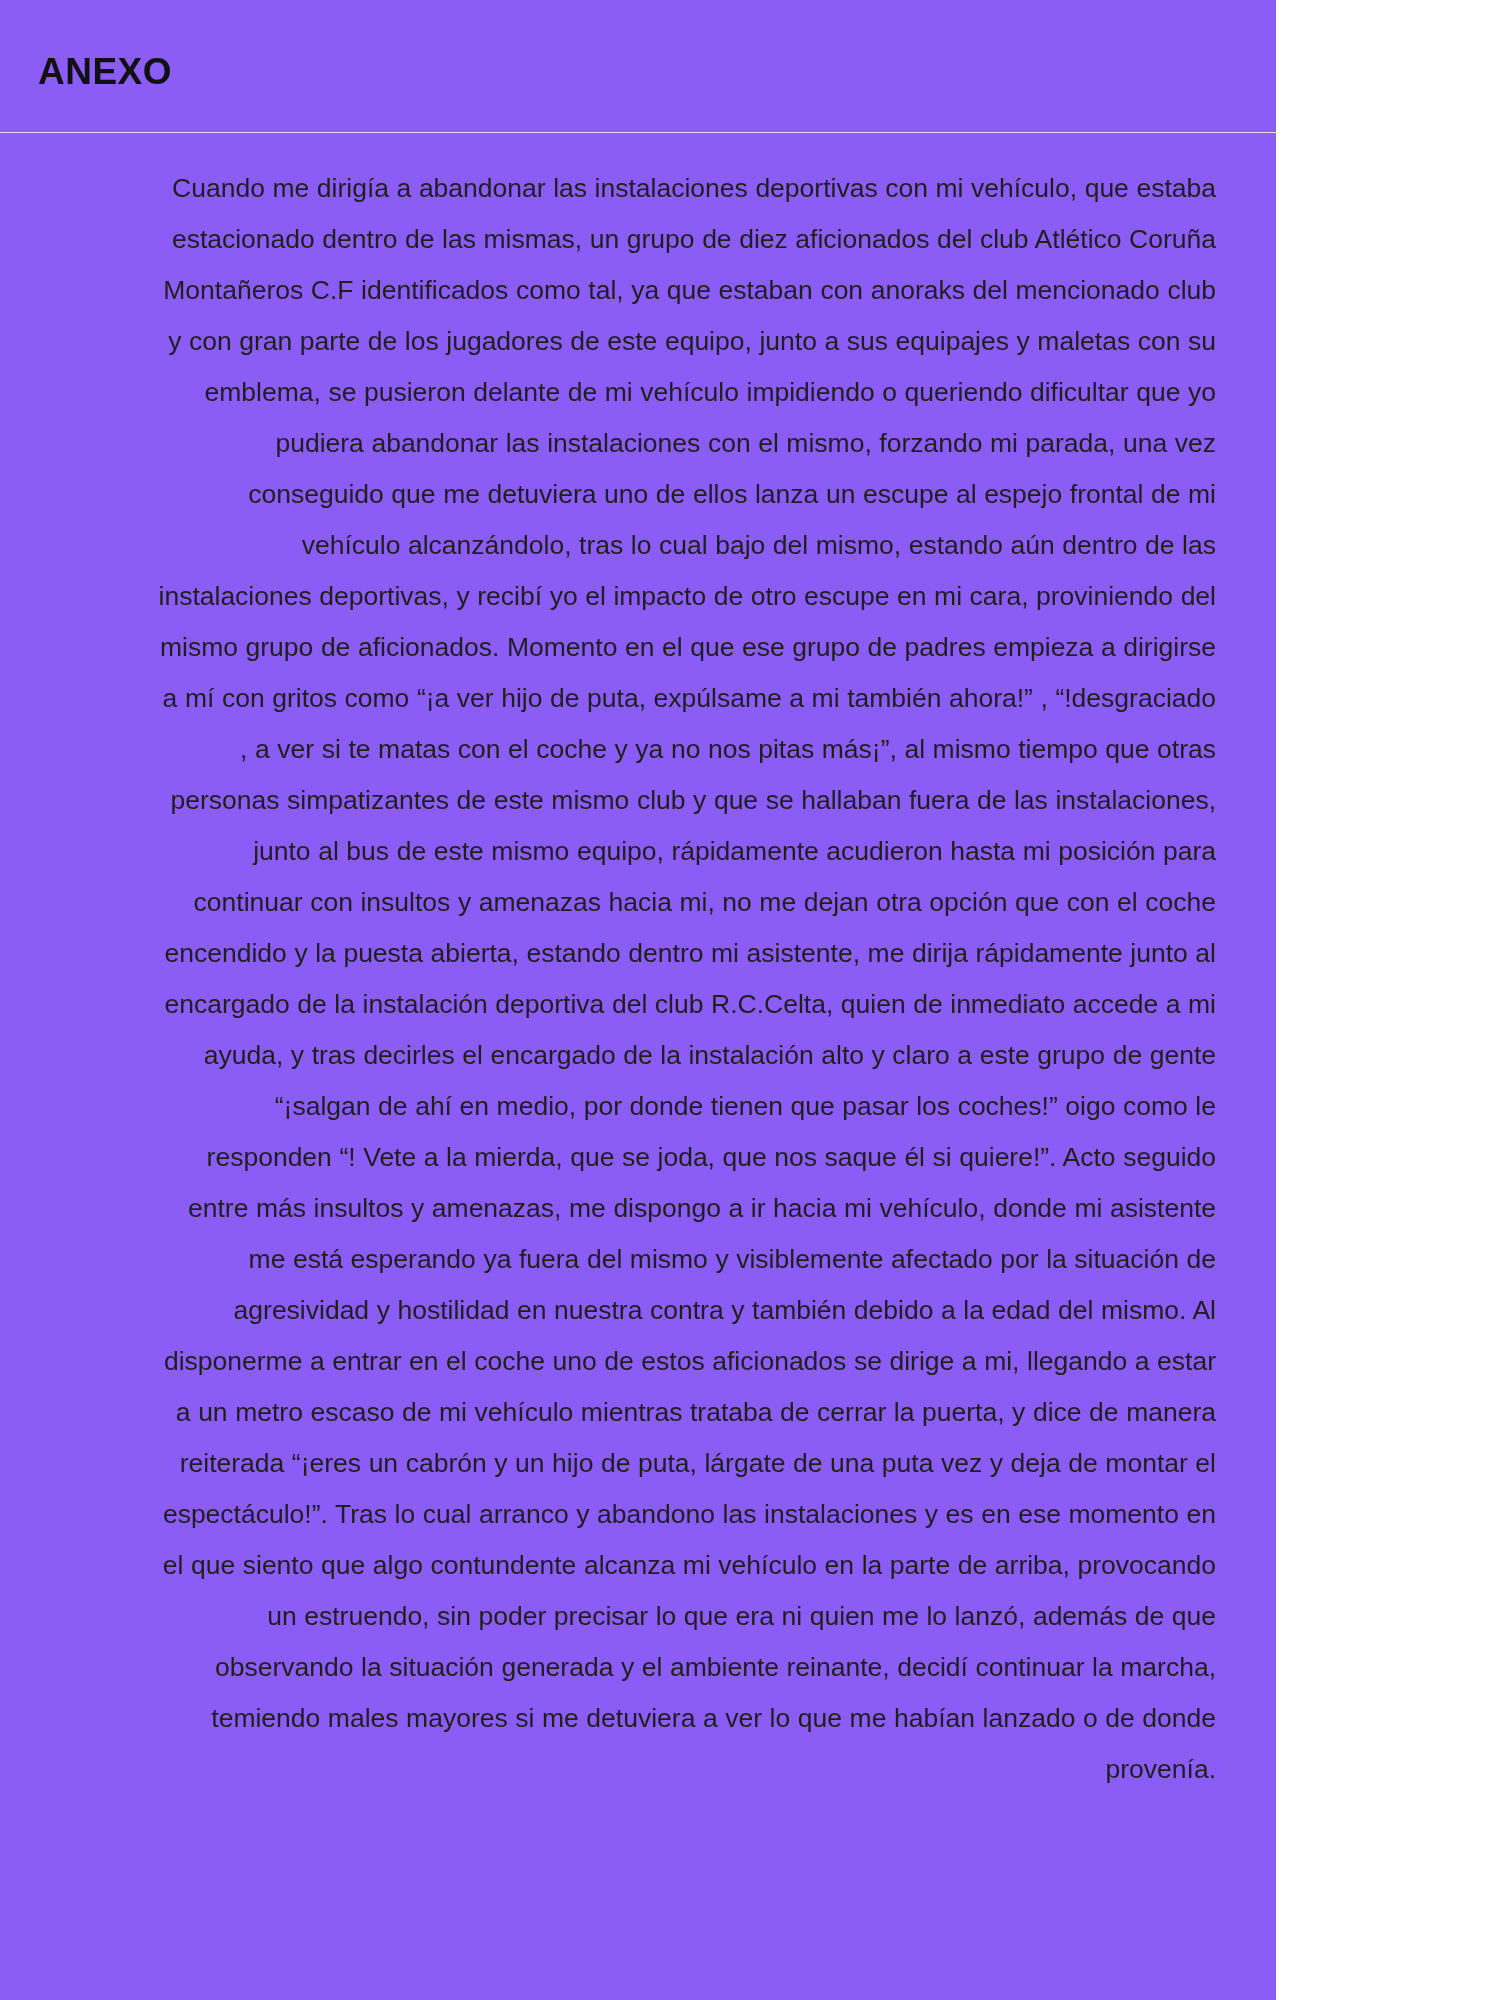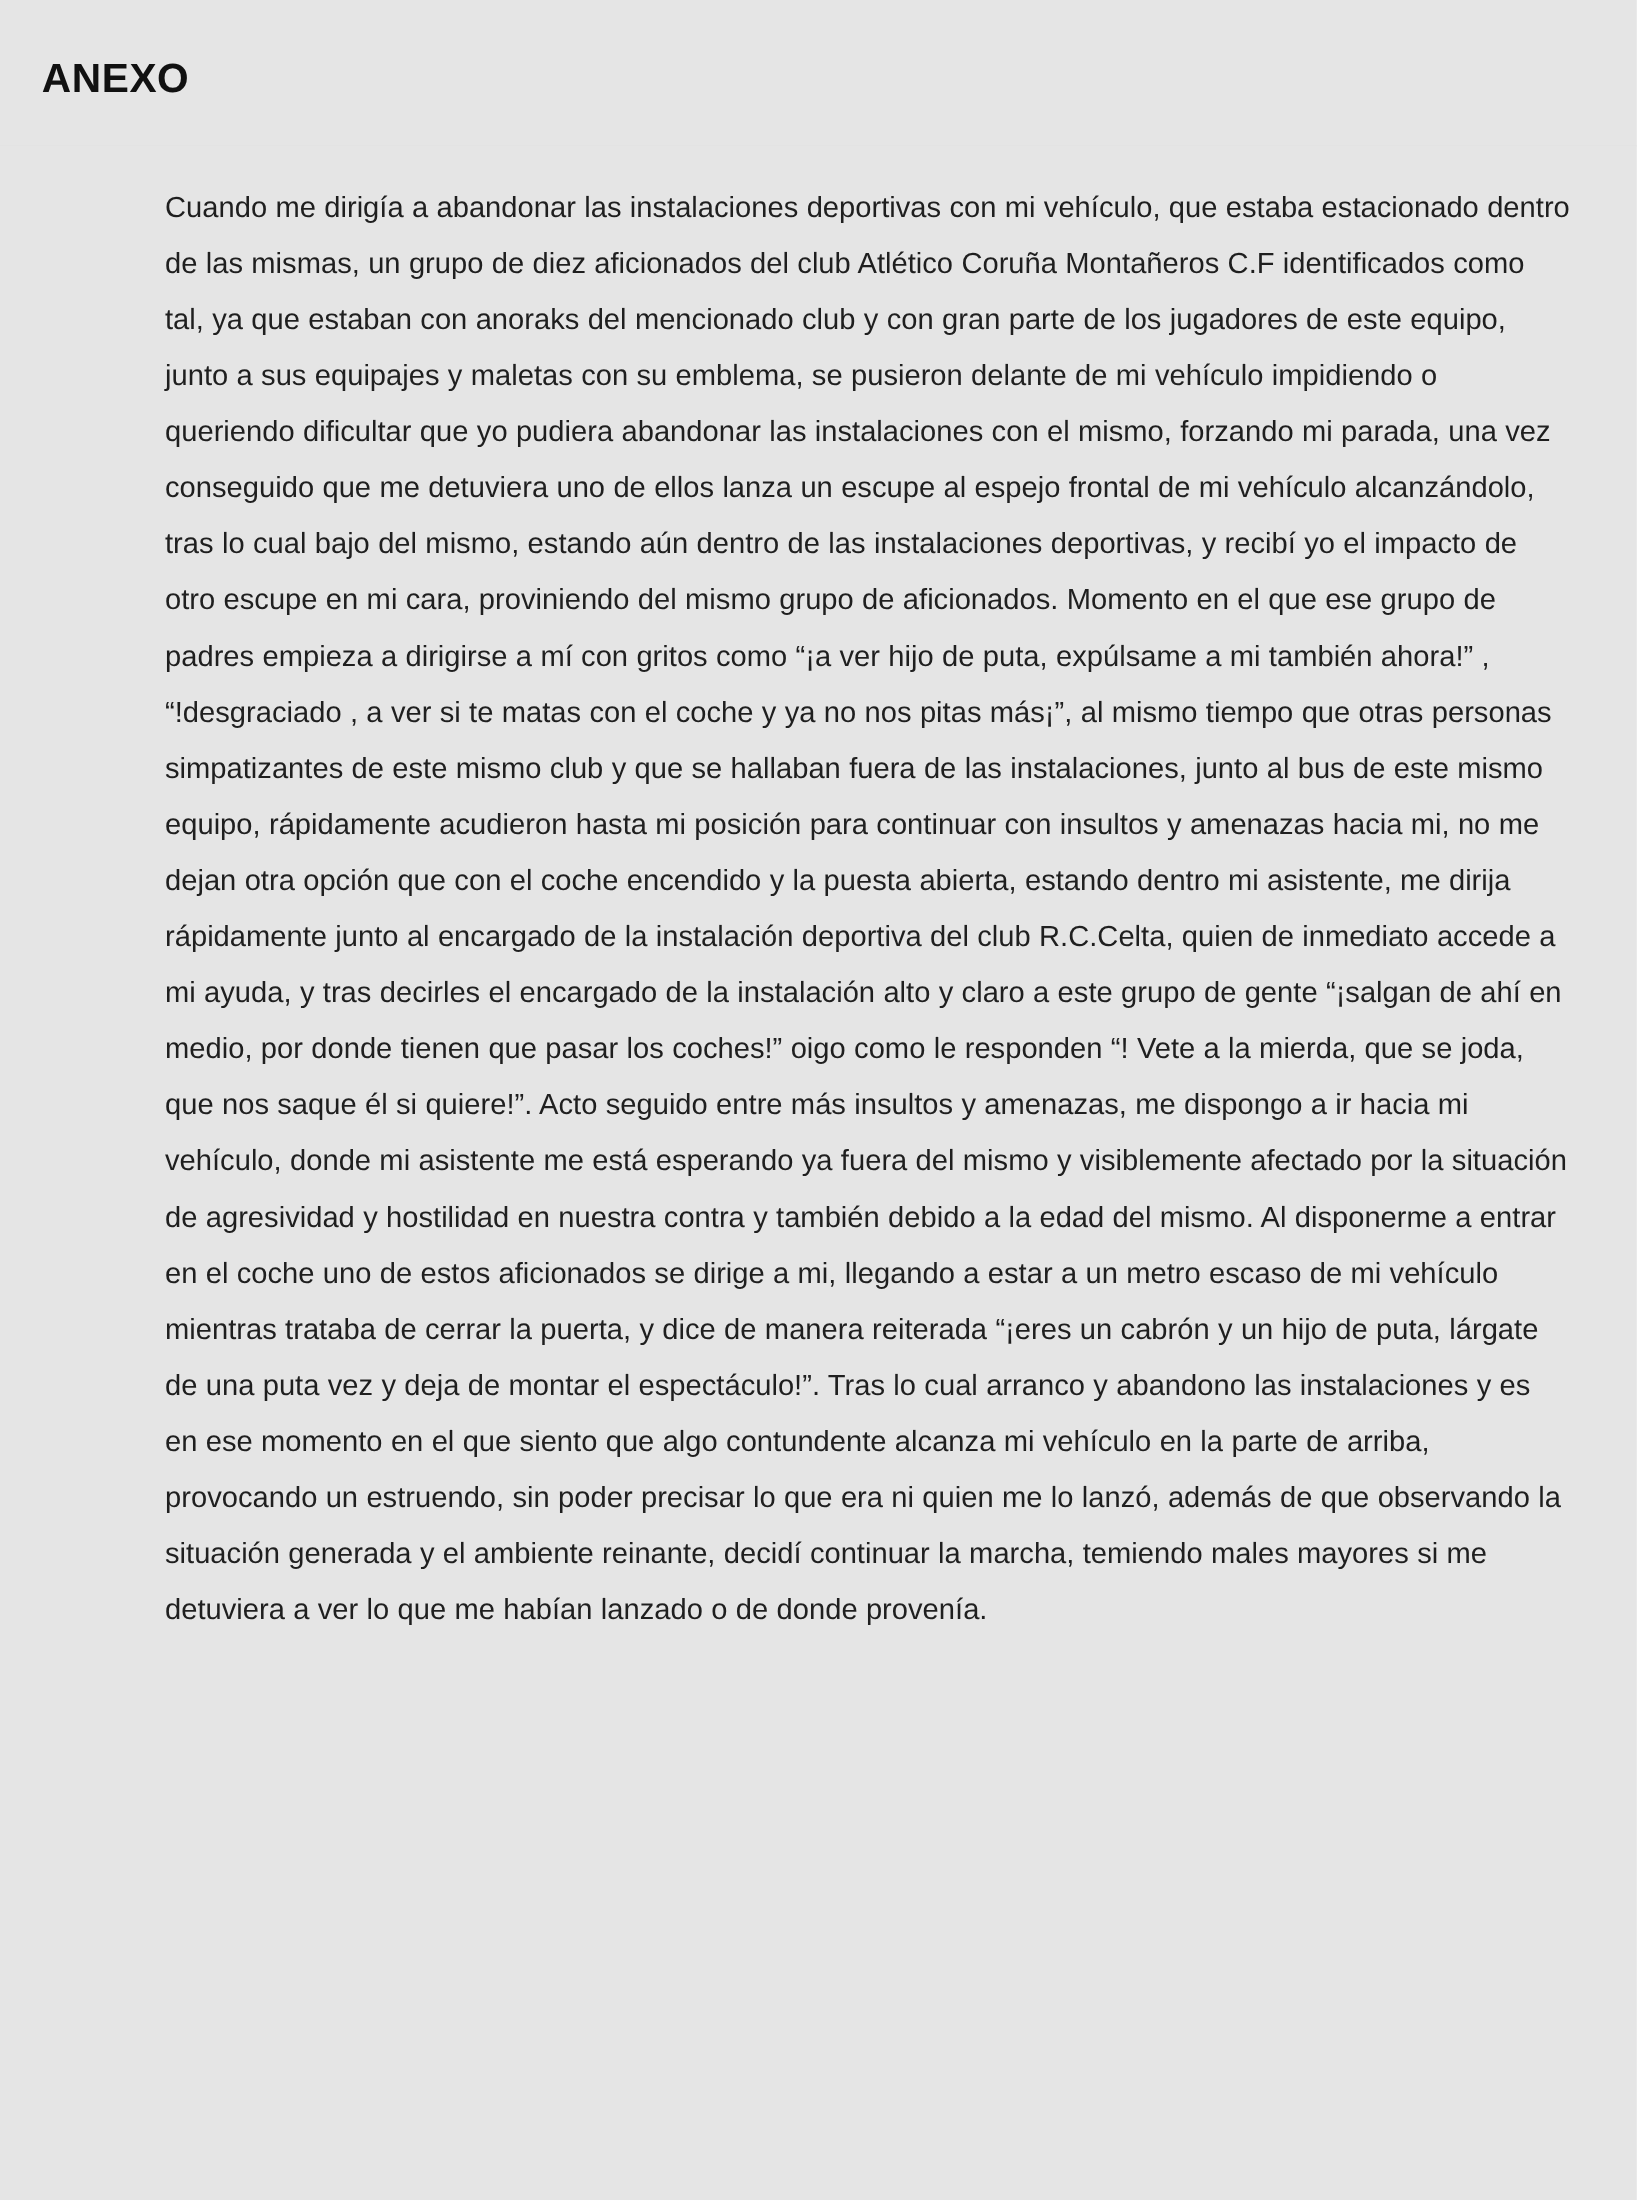--- a/index.html
+++ b/index.html
@@ -8,23 +8,23 @@
     background: #ffffff;
   }
   body {
     width: 1500px;
     height: 2000px;
     font-family: "Liberation Sans", sans-serif;
     color: #1a1a1a;
     overflow: hidden;
   }
   .page {
-    width: 1488px;
+    width: 1276px;
     min-height: 2000px;
-    background: #e5e5e5;
+    background: #8b5cf6;
     box-sizing: border-box;
     padding: 0;
   }
   .doc-title {
     font-size: 37px;
     font-weight: bold;
     letter-spacing: 0.5px;
     color: #111111;
     margin: 0;
     padding: 50px 0 0 38px;
@@ -37,21 +37,21 @@
     width: 100%;
     height: 0;
   }
   .body-wrap {
     padding: 30px 60px 40px 150px;
   }
   .body-text {
     font-size: 26.5px;
     line-height: 51px;
     color: #1f1f1f;
-    text-align: left;
+    text-align: right;
     margin: 0;
     white-space: pre-wrap;
     word-spacing: 0.2px;
   }
 </style>
 </head>
 <body>
 
 <div class="page">
 

